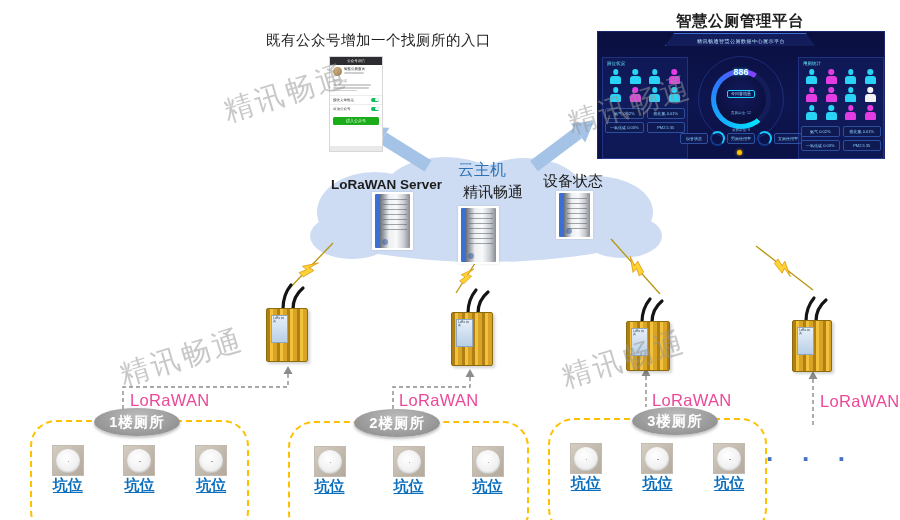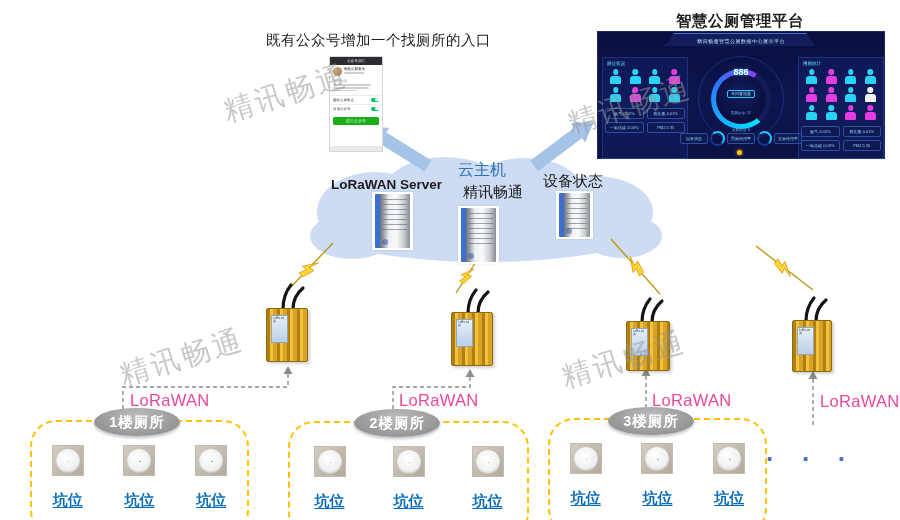--- a/index.html
+++ b/index.html
@@ -93,21 +93,21 @@
   
   .lorawan{position:absolute;z-index:3;font-size:16.5px;color:#ec4899;letter-spacing:.3px;}
 
   
   .floor-ellipse{position:absolute;z-index:4;width:86px;height:28px;border-radius:50%;
     background:radial-gradient(ellipse at 50% 30%,#bcbcbc,#8e8e8e 85%);
     color:#fff;display:flex;align-items:center;justify-content:center;
     font-size:14.5px;font-weight:bold;letter-spacing:1px;box-shadow:0 2px 3px rgba(0,0,0,.25);}
   .toilet-box{position:absolute;z-index:2;border:2px dashed #ffc000;border-radius:26px;
     display:flex;justify-content:space-around;align-items:flex-start;padding-top:23px;}
-  .stall{display:flex;flex-direction:column;align-items:center;gap:15px;}
+  .stall{display:flex;flex-direction:column;align-items:center;gap:0;}
   .sensor{width:30px;height:29px;background:linear-gradient(135deg,#d4cdc2,#b3a99c);
     border:1px solid #c3bbaf;display:flex;align-items:center;justify-content:center;}
   .disc{width:24px;height:24px;border-radius:50%;
     background:radial-gradient(circle at 42% 36%,#ffffff,#f0f0f0 60%,#d9d9d9 100%);
     box-shadow:inset 0 -1px 2px rgba(0,0,0,.18);position:relative;}
   .disc::after{content:"";position:absolute;left:50%;top:50%;width:1.5px;height:1.5px;border-radius:50%;background:#9a9a9a;}
   .stall-label{font-size:15px;font-weight:bold;color:#0a6ebd;text-decoration:underline;text-underline-offset:2px;}
 
   .dots{position:absolute;z-index:3;font-size:26px;font-weight:bold;color:#4472c4;letter-spacing:10px;}
 </style>
@@ -356,21 +356,21 @@
       <div class="stall-label">坑位</div>
     </div>
   <div class="stall">
       <div class="sensor">
         <div class="disc"></div>
       </div>
       <div class="stall-label">坑位</div>
     </div>
 </div>
 
-<div class="floor-ellipse" style="left:608px;top:407px;">3楼厕所</div>
+<div class="floor-ellipse" style="left:632px;top:407px;">3楼厕所</div>
 <div class="toilet-box" style="left:548px;top:418px;width:215px;height:90px;">
   <div class="stall">
       <div class="sensor">
         <div class="disc"></div>
       </div>
       <div class="stall-label">坑位</div>
     </div>
   <div class="stall">
       <div class="sensor">
         <div class="disc"></div>

